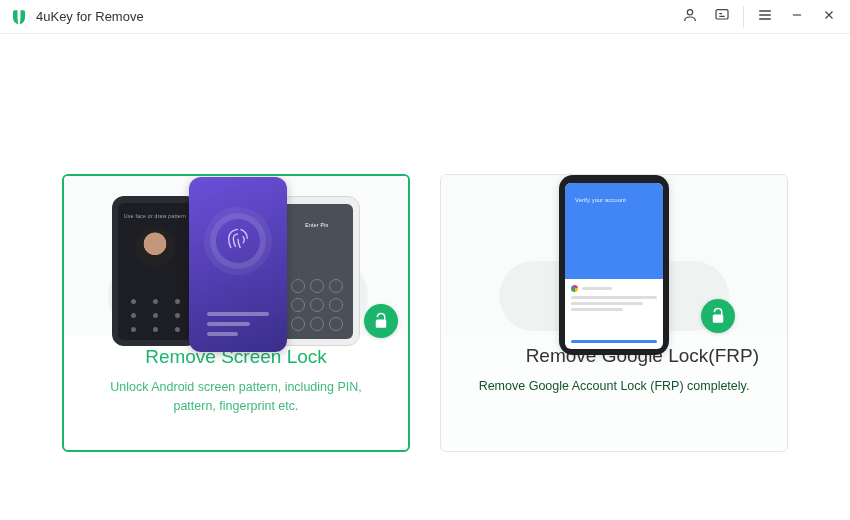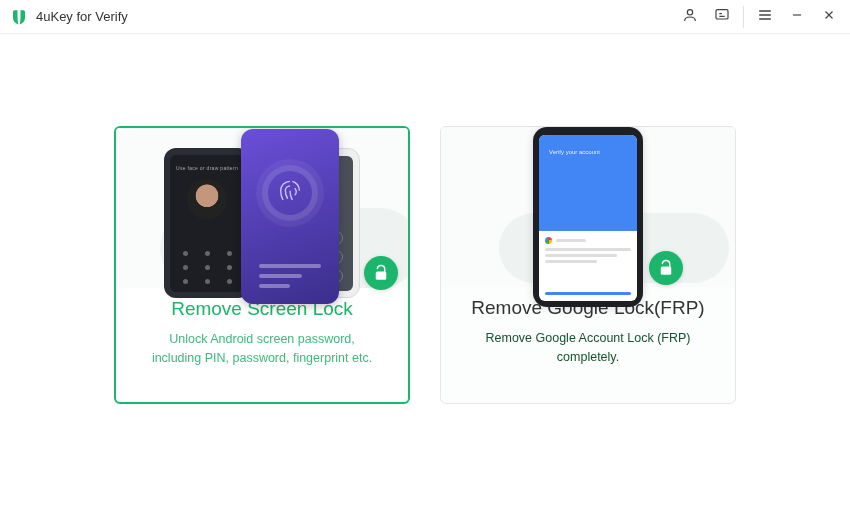--- a/index.html
+++ b/index.html
@@ -4,28 +4,28 @@
   <style>
     * { box-sizing: border-box; margin: 0; padding: 0; }
     html, body { width: 850px; height: 520px; font-family: "Segoe UI", Arial, sans-serif; background: #fff; overflow: hidden; }
     .titlebar { height: 34px; display: flex; align-items: center; padding: 0 6px 0 10px; border-bottom: 1px solid #eee; }
     .logo { width: 18px; height: 18px; margin-right: 8px; position: relative; }
     .app-title { font-size: 13px; color: #333; flex: 1; }
     .tb-right { display: flex; align-items: center; gap: 2px; }
     .tb-btn { width: 30px; height: 30px; display: flex; align-items: center; justify-content: center; cursor: pointer; }
     .divider { width: 1px; height: 22px; background: #e2e2e2; margin: 0 4px; }
     .content { display: flex; justify-content: center; align-items: flex-start; gap: 30px; padding: 92px 56px 0; }
-    .card { width: 296px; height: 278px; border-radius: 6px; background: #fff; overflow: hidden; cursor: pointer; position: relative; display: flex; flex-direction: column; }
+    .card { width: 348px; height: 278px; border-radius: 6px; background: #fff; overflow: hidden; cursor: pointer; position: relative; display: flex; flex-direction: column; margin-top: 48px; }
     .card.active { border: 2px solid #1bb56c; }
     .card.inactive { border: 1px solid #e5e5e5; background: #fcfdfd; }
     .card-illus { flex: 0 0 160px; position: relative; background: #fafcfc; }
     .card-body { flex: 1; text-align: center; padding: 10px 28px 0; }
     .card-title { font-size: 19px; font-weight: 400; margin-bottom: 10px; }
     .card.active .card-title { color: #1bb56c; }
-    .card.inactive .card-title { color: #333; }
+    .card.inactive .card-title { color: #333; text-align: right; }
     .card-desc { font-size: 12.5px; line-height: 1.55; }
     .card.active .card-desc { color: #3dba7c; }
     .card.inactive .card-desc { color: #14532d; }
     .unlock-badge { position: absolute; right: 10px; bottom: -2px; width: 34px; height: 34px; border-radius: 50%; background: #1bb56c; display: flex; align-items: center; justify-content: center; box-shadow: 0 1px 4px rgba(0,0,0,.15); z-index: 5; }
     
     .cloud { position: absolute; border-radius: 60px; background: #eef3f1; }
     .phone { position: absolute; border-radius: 12px; }
     .p-left { width: 86px; height: 150px; left: 48px; bottom: -10px; background: #2a2d33; z-index: 1; }
     .p-right { width: 86px; height: 150px; right: 48px; bottom: -10px; background: #efefef; border: 1px solid #d8d8d8; z-index: 1; }
     .p-center { width: 98px; height: 175px; left: 125px; bottom: -16px; background: linear-gradient(160deg, #6a4fd8 0%, #3b2e8c 100%); z-index: 2; box-shadow: 0 2px 10px rgba(0,0,0,.25); }
@@ -58,21 +58,21 @@
 </head>
 <body>
 
 <div class="titlebar">
   <div class="logo">
     <svg viewBox="0 0 24 24" width="18" height="18">
       <path d="M6 3 q-2 0 -2 2 v8 q0 6 7 9 q-1 -6 -1 -9 V3 z" fill="#1bb56c"></path>
       <path d="M18 3 q2 0 2 2 v8 q0 6 -7 9 q1 -6 1 -9 V3 z" fill="#1bb56c"></path>
     </svg>
   </div>
-  <div class="app-title">4uKey for Verify</div>
+  <div class="app-title">4uKey for Remove</div>
   <div class="tb-right">
     <div class="tb-btn">
       <span>
         <svg width="16" height="16" viewBox="0 0 24 24" fill="none" stroke="#444" stroke-width="1.8">
           <circle cx="12" cy="8" r="4"></circle>
             <path d="M4 21c0-4 4-6 8-6s8 2 8 6"></path>
         </svg>
       </span>
     </div>
     <div class="tb-btn">
@@ -164,21 +164,21 @@
       </div>
       <div class="unlock-badge">
         <svg width="18" height="18" viewBox="0 0 24 24" fill="#fff">
           <path d="M17 10V7a5 5 0 0 0-9.9-1" stroke="#fff" stroke-width="2" fill="none" stroke-linecap="round"></path>
           <rect x="5" y="10" width="14" height="11" rx="2"></rect>
         </svg>
       </div>
     </div>
     <div class="card-body">
       <div class="card-title">Remove Screen Lock</div>
-      <div class="card-desc">Unlock Android screen password, including PIN, password, fingerprint etc.</div>
+      <div class="card-desc">Unlock Android screen pattern, including PIN, pattern, fingerprint etc.</div>
     </div>
   </div>
 
   <div class="card inactive">
     <div class="card-illus">
       <div class="cloud" style="width:230px;height:70px;left:58px;bottom:4px;"></div>
       <div class="g-phone">
         <div class="g-scr">
           <div class="g-top">
             <div class="g-top-txt">Verify your account</div>

